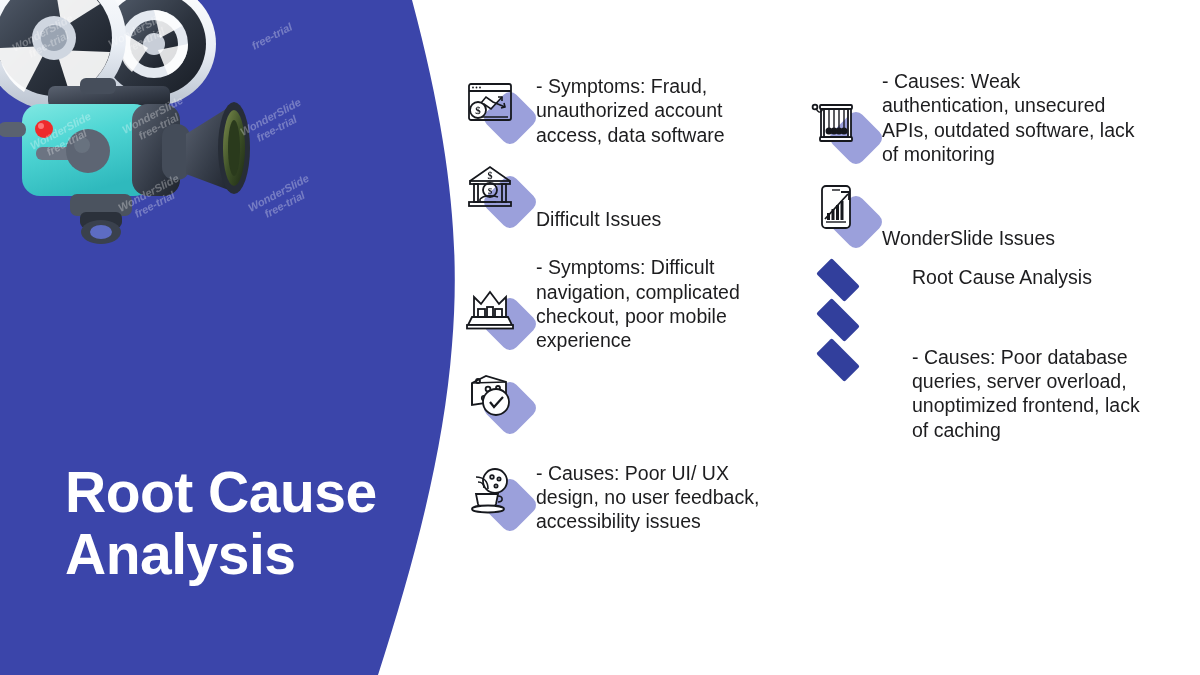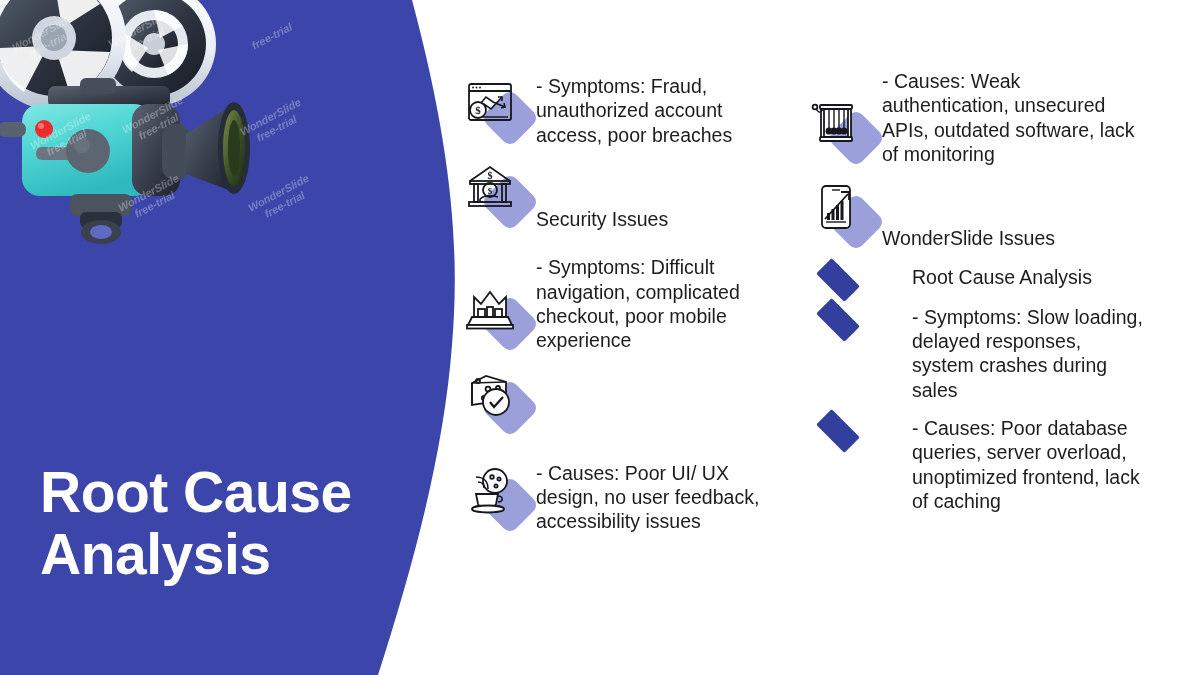--- a/index.html
+++ b/index.html
@@ -45,21 +45,21 @@
     white-space: nowrap;
     z-index: 4;
     pointer-events: none;
     line-height: 1.15;
     text-align: center;
   }
 
   
   .slide-title {
     position: absolute;
-    left: 40px; top: 462px;
+    left: 65px; top: 462px;
     width: 370px;
     z-index: 5;
     color: #ffffff;
     font-size: 57px;
     font-weight: bold;
     line-height: 1.08;
     letter-spacing: -0.5px;
   }
   .slide-title .line2 { display: block; text-align: left; }
 
@@ -262,42 +262,42 @@
             <polyline points="10,38 20,27 27,32 38,20" stroke-width="1.6"></polyline>
             <polyline points="34,20 38,20 38,24" stroke-width="1.6"></polyline>
             <polyline points="12,32 22,20 29,25 41,30" stroke-width="1.6"></polyline>
             <polyline points="37,31 41,30 40,26" stroke-width="1.6"></polyline>
             <line x1="10" y1="40" x2="44" y2="40" stroke-width="1.6"></line>
             <circle cx="14" cy="33" r="8" fill="#ffffff"></circle>
             <text x="14" y="37" font-size="11" font-family="Liberation Serif, serif" font-weight="bold" fill="#16181d" stroke="none" text-anchor="middle">$</text>
           </svg>
         </div>
       </div>
-      <div class="row-text">- Symptoms: Fraud, unauthorized account access, poor breaches</div>
+      <div class="row-text">- Symptoms: Fraud, unauthorized account access, data software</div>
     </div>
 
     <div class="icon-row">
       <div class="icon-wrap">
         <div class="icon-shadow"></div>
         <div class="icon-glyph">
           <svg viewBox="0 0 52 52" fill="none" stroke="#16181d" stroke-width="1.8">
             <polyline points="6,20 26,6 46,20"></polyline>
             <rect x="6" y="20" width="40" height="3"></rect>
             <rect x="10" y="23" width="4" height="18"></rect>
             <rect x="38" y="23" width="4" height="18"></rect>
             <rect x="5" y="41" width="42" height="4"></rect>
             <text x="26" y="18" font-size="10" font-family="Liberation Serif, serif" font-weight="bold" fill="#16181d" stroke="none" text-anchor="middle">$</text>
             <circle cx="26" cy="29" r="7"></circle>
             <text x="26" y="33" font-size="9" font-family="Liberation Serif, serif" font-weight="bold" fill="#16181d" stroke="none" text-anchor="middle">$</text>
             <path d="M16 38 C20 34 28 34 34 36" stroke-width="1.6"></path>
             <path d="M16 38 L16 41 L32 41" stroke-width="1.6"></path>
           </svg>
         </div>
       </div>
-      <div class="row-text single">Security Issues</div>
+      <div class="row-text single">Difficult Issues</div>
     </div>
 
     <div class="icon-row">
       <div class="icon-wrap">
         <div class="icon-shadow"></div>
         <div class="icon-glyph">
           <svg viewBox="0 0 52 52" fill="none" stroke="#16181d" stroke-width="1.8">
             <path d="M10 34 L10 14 L17 21 L26 9 L35 21 L42 14 L42 34 Z" fill="#ffffff"></path>
             <rect x="14" y="26" width="7" height="8"></rect>
             <rect x="31" y="26" width="7" height="8"></rect>
@@ -399,21 +399,20 @@
       <div class="row-text single">WonderSlide Issues</div>
     </div>
 
     <div class="bullet-list">
       <div class="bullet-item">
         <div class="diamond"></div>
         <div class="bullet-text">Root Cause Analysis</div>
       </div>
       <div class="bullet-item">
         <div class="diamond"></div>
-        <div class="bullet-text">- Symptoms: Slow loading, delayed responses, system crashes during sales</div>
       </div>
       <div class="bullet-item">
         <div class="diamond"></div>
         <div class="bullet-text">- Causes: Poor database queries, server overload, unoptimized frontend, lack of caching</div>
       </div>
     </div>
 
   </div>
 
 </div>

